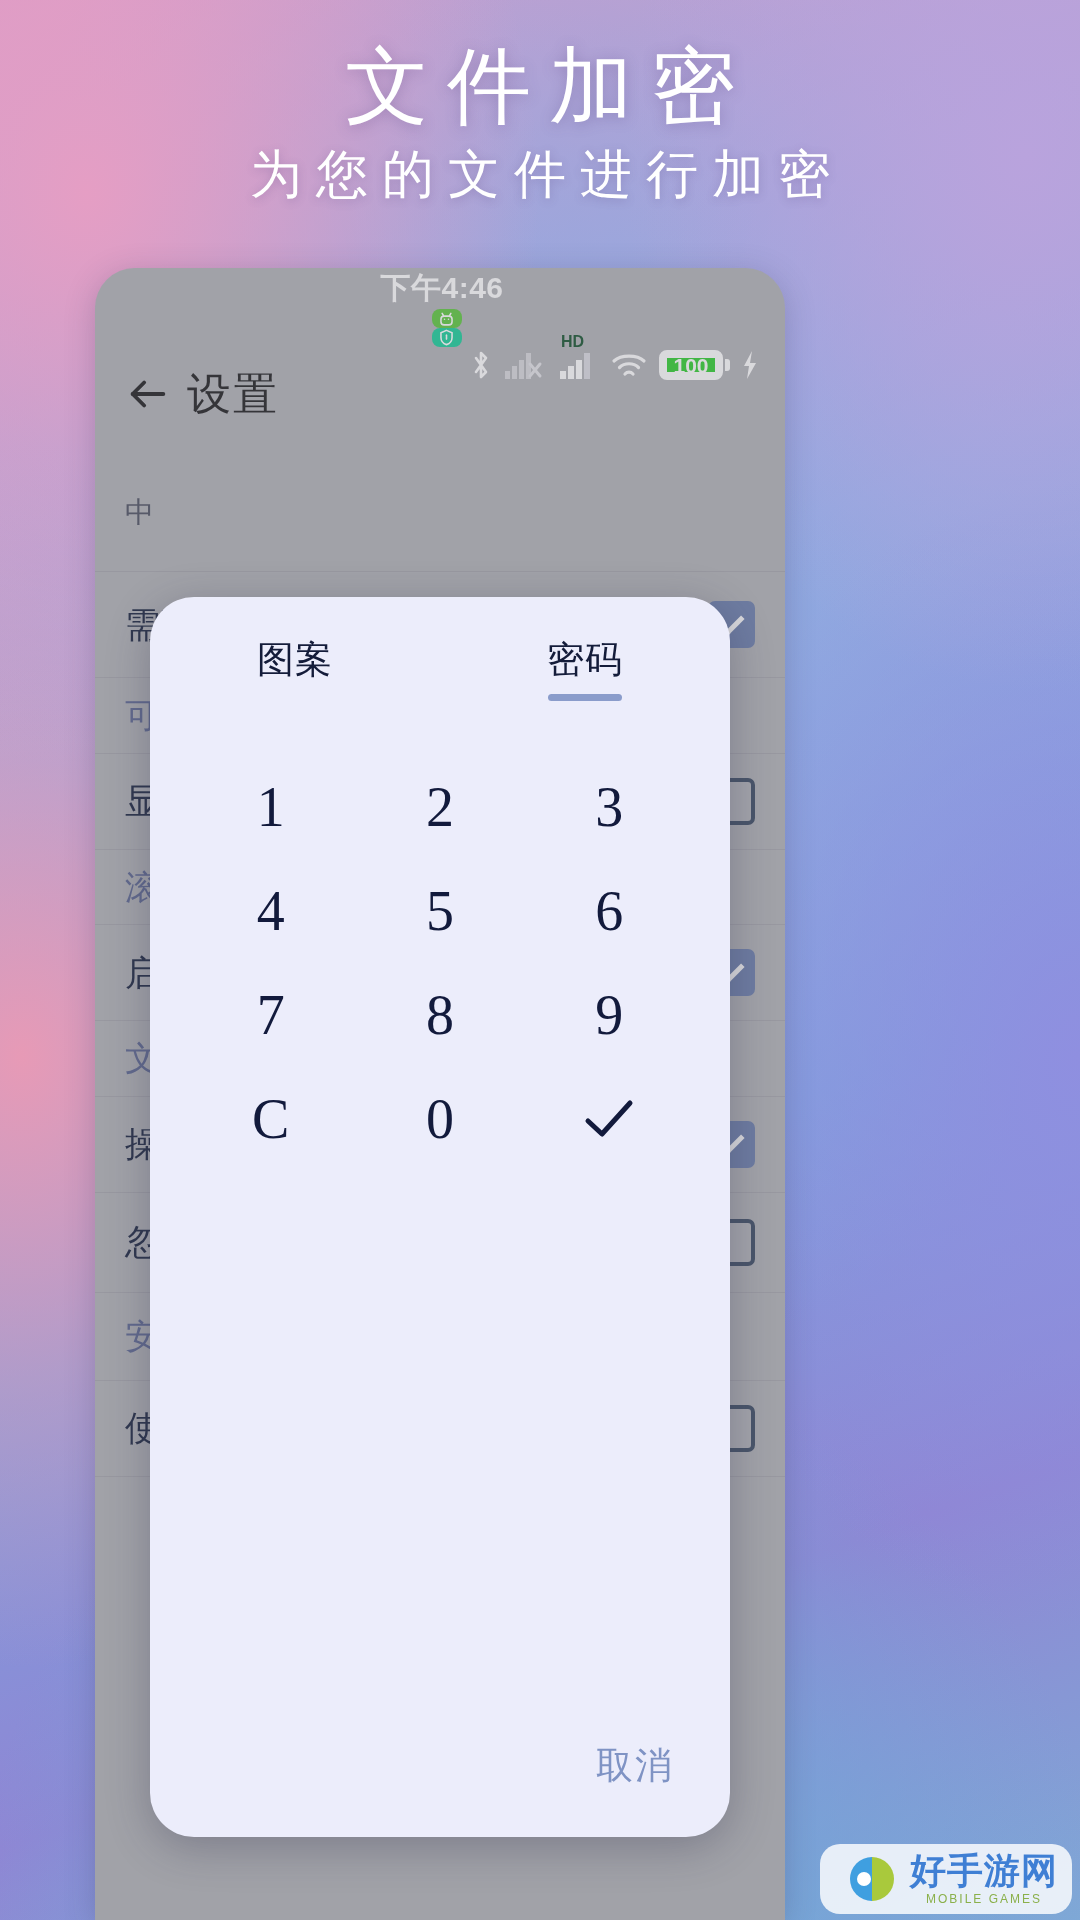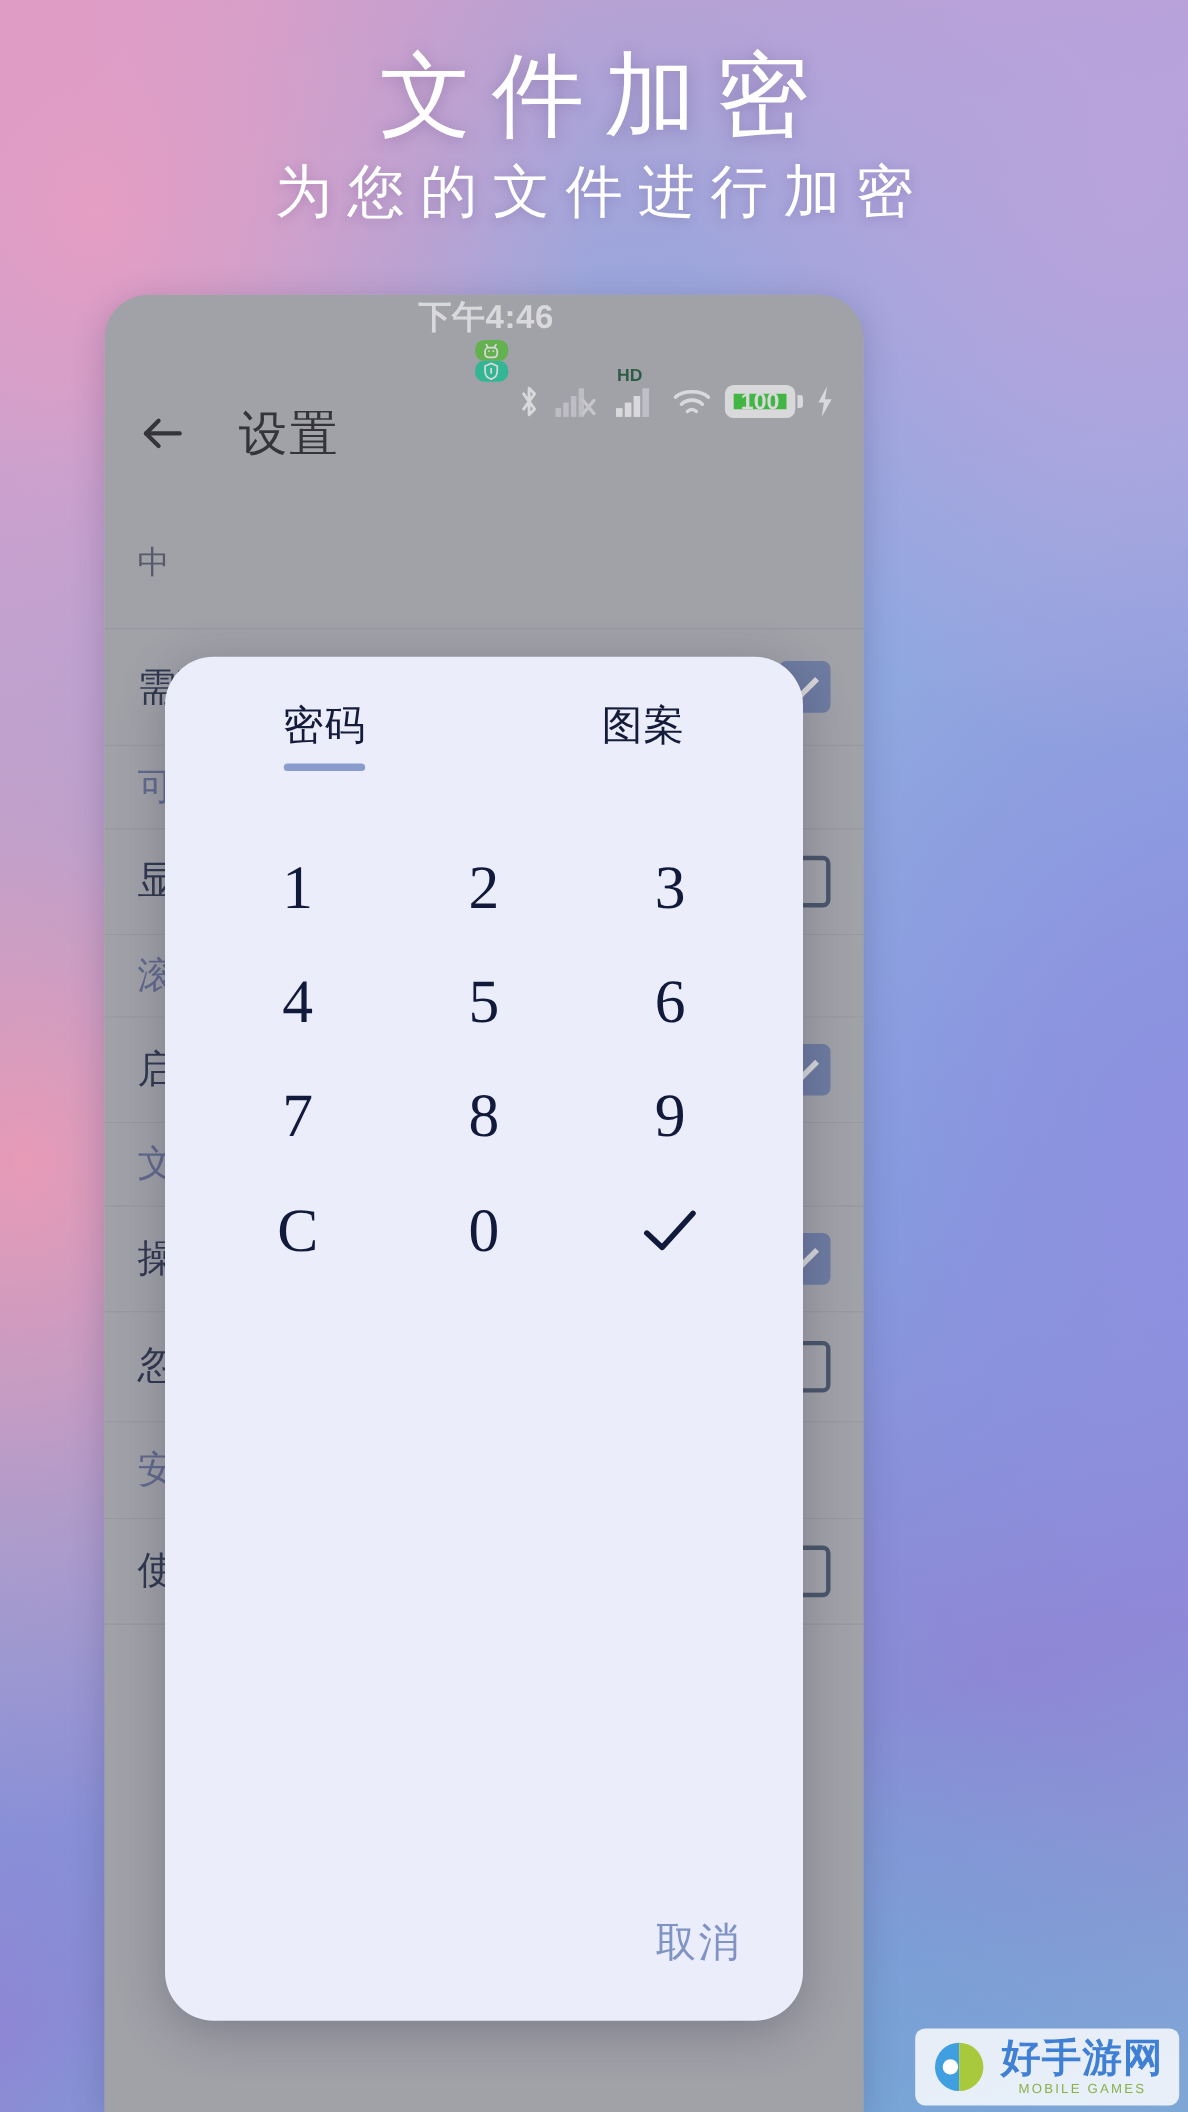--- a/index.html
+++ b/index.html
@@ -86,21 +86,21 @@
   .sb-batt .nub { width:5px; height:12px; background:#fff; border-radius:0 3px 3px 0; margin-left:2px;}
   .hd-wrap { position:relative; display:flex; align-items:flex-end; }
   .hd-label {
     position:absolute; top:-16px; left:2px;
     font-size:16px; font-weight:700; color:#14532d; line-height:1;
   }
 
   
   #appbar {
     height:104px; display:flex; align-items:center;
-    padding:0 30px; gap:46px;
+    padding:0 30px; gap:16px;
   }
   #back-arrow { width:46px; height:46px; flex:0 0 auto; }
   #appbar-title { font-size:44px; color:#1c1c1e; font-weight:400; letter-spacing:2px; }
 
   
   #settings-list { position:relative; }
   .srow {
     padding:16px 30px 16px 30px;
     border-bottom:1px solid rgba(120,120,130,0.22);
     display:flex; align-items:center; min-height:86px;
@@ -185,21 +185,21 @@
   }
   #cancel-button {
     display:inline-block; font-size:37px; color:#7f93c4; letter-spacing:2px;
   }
 
   
   #watermark {
     position:absolute; right:8px; bottom:6px;
     display:flex; align-items:flex-start; gap:12px;
     background:rgba(255,255,255,0.82);
-    border-radius:9px; padding:9px 14px 9px 14px;
+    border-radius:20px; padding:9px 14px 9px 26px;
   }
   #wm-logo { position:relative; width:52px; height:52px; flex:0 0 auto; }
   #wm-texts { display:flex; flex-direction:column; align-items:center; }
   #wm-title {
     font-size:36px; font-weight:700; color:#3f7fd4; letter-spacing:1px; line-height:1;
   }
   #wm-sub {
     font-size:12px; color:#8ab04a; letter-spacing:2px; margin-top:4px; line-height:1;
     white-space:nowrap;
   }
@@ -351,25 +351,25 @@
       <div class="cbox"></div>
     </div>
   </div>
 
   <div id="scrim"></div>
 
   <div id="dialog">
 
     <div id="dialog-tabs">
       <div class="tab">
+        <span class="tab-label">图案</span>
+      </div>
+      <div class="tab">
         <span class="tab-label">密码</span>
         <span class="underline"></span>
-      </div>
-      <div class="tab">
-        <span class="tab-label">图案</span>
       </div>
     </div>
 
 
     <div id="keypad">
       <div class="key">1</div>
       <div class="key">2</div>
       <div class="key">3</div>
       <div class="key">4</div>
       <div class="key">5</div>

